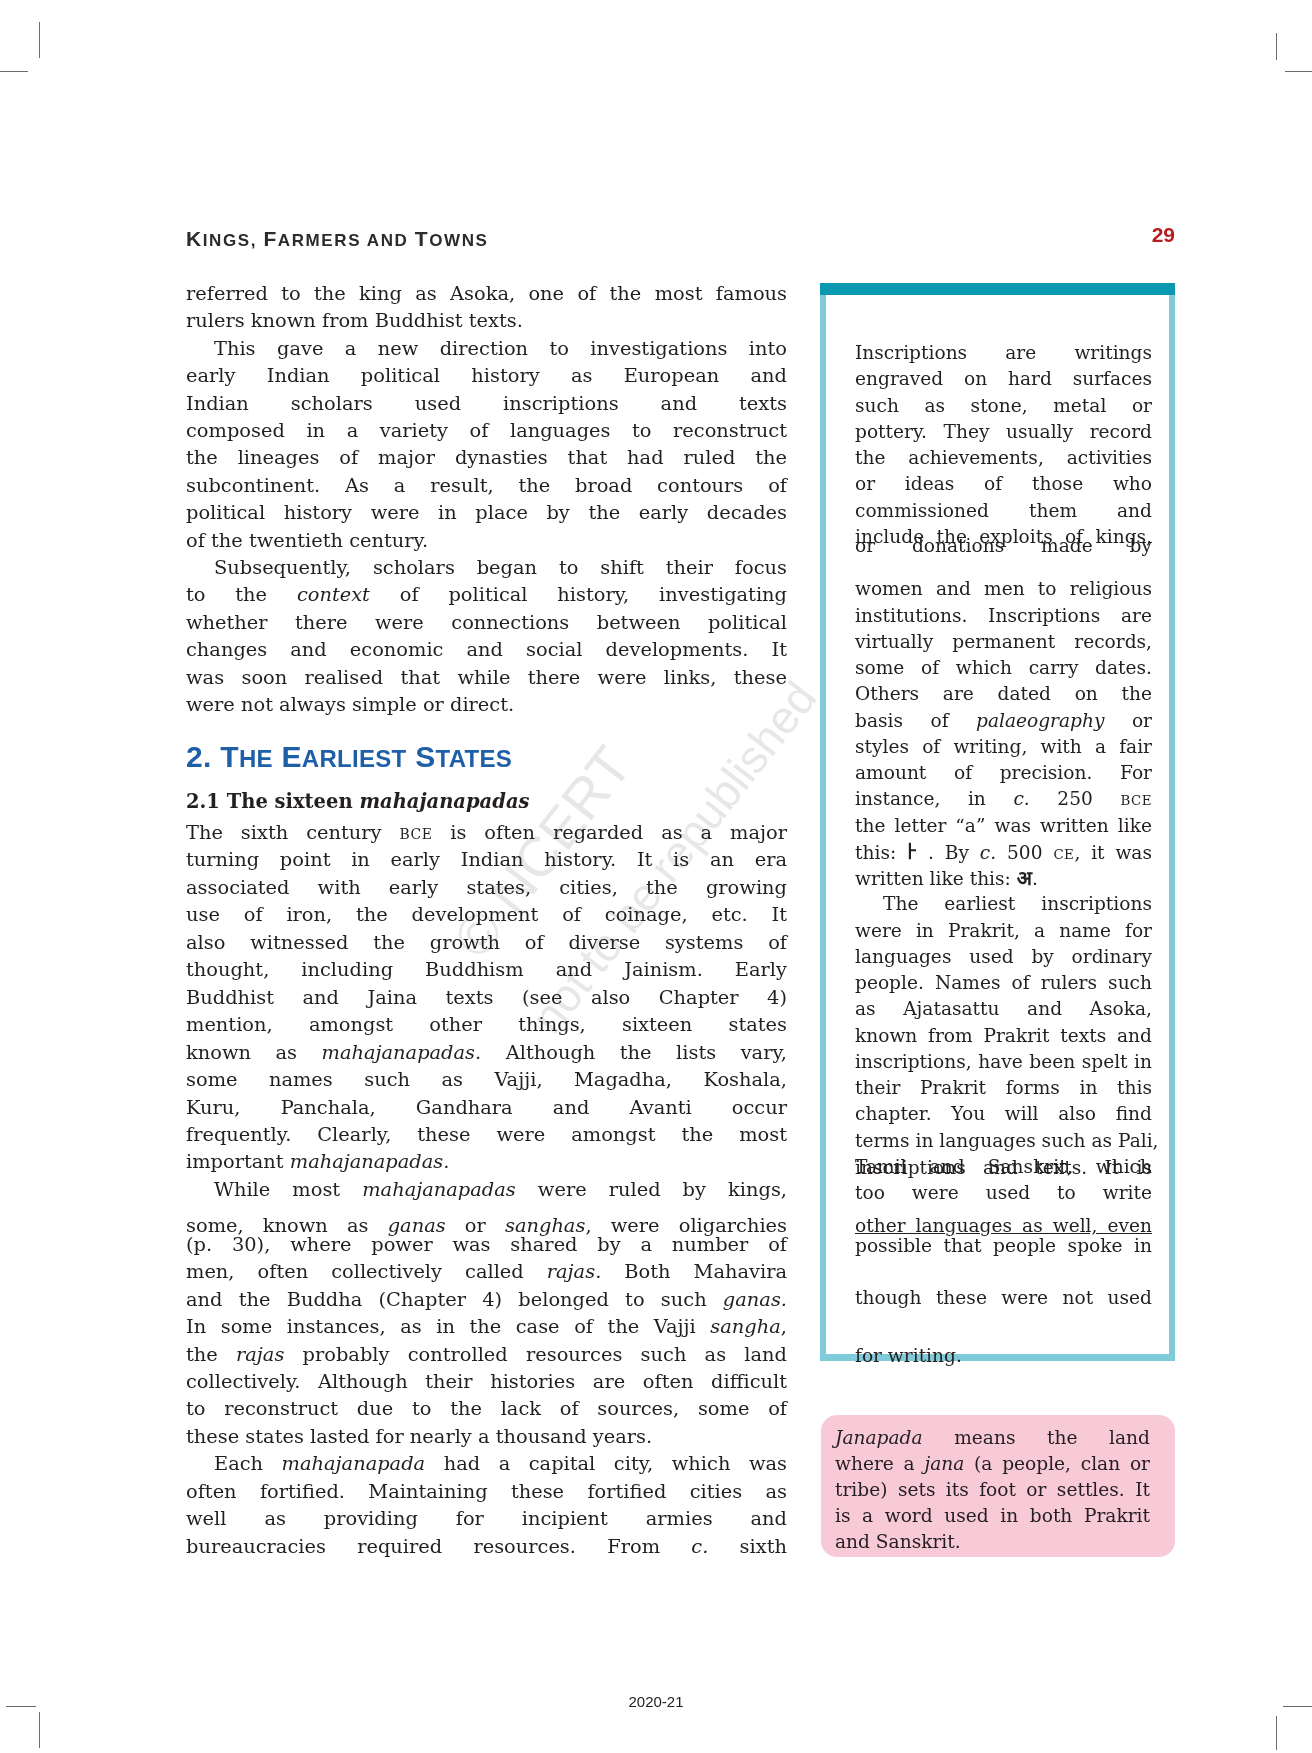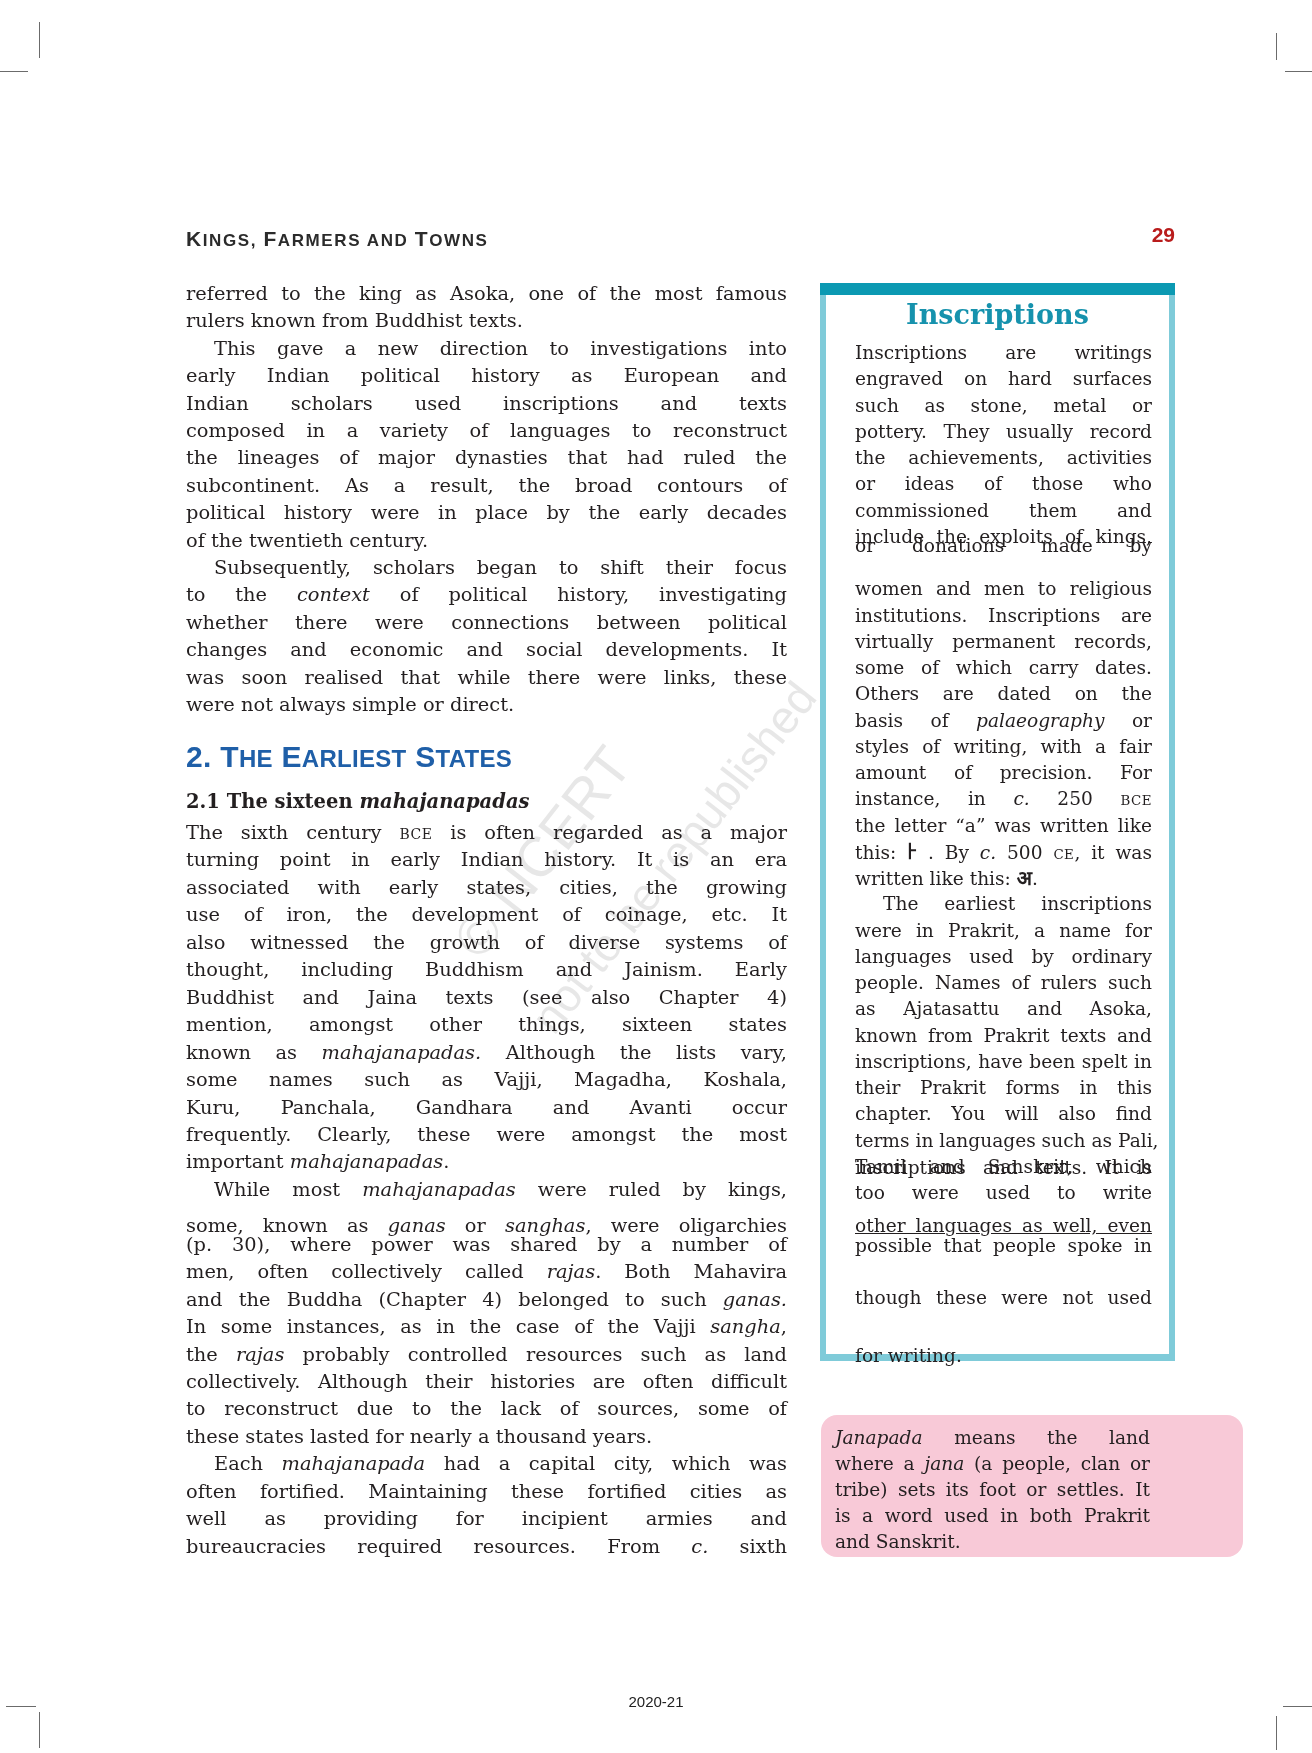--- a/index.html
+++ b/index.html
@@ -18,21 +18,21 @@
   .section-heading .sm { font-size:24px; }
   .subheading { position:absolute; left:186px; top:790px; font-family:"DejaVu Serif", serif; font-weight:bold; font-size:19.5px; white-space:nowrap; }
   .it { font-style:italic; }
   .sc { font-size:0.72em; letter-spacing:0.5px; }
   .box { position:absolute; left:820px; top:283px; width:355px; height:1078px; box-sizing:border-box; border-left:6px solid #7fcbd9; border-right:6px solid #7fcbd9; border-bottom:7px solid #7fcbd9; background:#fff; }
   .box-bar { position:absolute; left:-6px; right:-6px; top:0; height:12px; background:#0b99b2; }
   .box-title { position:absolute; left:0; right:0; top:16px; text-align:center; font-family:"DejaVu Serif", serif; font-weight:bold; font-size:27px; color:#1692ad; }
   .side-col { left:29px; width:297px; }
   .side-col .line { font-size:18.6px; height:26px; line-height:26px; }
   .glyph { display:inline-block; font-weight:bold; font-family:"DejaVu Sans", sans-serif; font-size:20px; }
-  .note { position:absolute; left:821px; top:1415px; width:422px; height:142px; background:#f8c9d7; border-radius:16px; }
+  .note { position:absolute; left:821px; top:1415px; width:354px; height:142px; background:#f8c9d7; border-radius:16px; }
   .note-col { left:14px; width:315px; top:10px; }
   .note-col .line { font-size:18.6px; height:26px; line-height:26px; }
   .watermark { position:absolute; left:440px; top:930px; transform:rotate(-52deg); transform-origin:left top; font-family:"Liberation Sans", sans-serif; font-size:56px; color:rgba(120,120,120,0.18); white-space:nowrap; pointer-events:none; }
   .watermark2 { position:absolute; left:520px; top:1010px; transform:rotate(-52deg); transform-origin:left top; font-family:"Liberation Sans", sans-serif; font-size:46px; color:rgba(120,120,120,0.18); white-space:nowrap; pointer-events:none; }
   .footer { position:absolute; left:0; right:0; top:1693px; text-align:center; font-family:"Liberation Sans", sans-serif; font-size:15px; color:#222; }
 </style>
 </head>
 <body>
 
 <div class="crop" style="left:39px;top:22px;width:1px;height:36px;"></div>
@@ -106,21 +106,20 @@
     <div class="line" style="top: 576.45px;"><span>to reconstruct due to the lack of sources, some of</span></div>
     <div class="line last" style="top: 603.9px;"><span>these states lasted for nearly a thousand years.</span></div>
     <div class="line indent" style="top: 631.35px;"><span>Each </span><span class="it">mahajanapada</span><span> had a capital city, which was</span></div>
     <div class="line" style="top: 658.8px;"><span>often fortified. Maintaining these fortified cities as</span></div>
     <div class="line" style="top: 686.25px;"><span>well as providing for incipient armies and</span></div>
     <div class="line" style="top: 713.7px;"><span>bureaucracies required resources. From </span><span class="it">c.</span><span> sixth</span></div>
   </div>
 
 <div class="box">
   <div class="box-bar"></div>
-  <div class="box-title">Inscriptions</div>
   <div class="col side-col" id="side-lines" style="top:57px;">
       <div class="line" style="top: 0px;"><span>Inscriptions are writings</span></div>
       <div class="line" style="top: 26.25px;"><span>engraved on hard surfaces</span></div>
       <div class="line" style="top: 52.5px;"><span>such as stone, metal or</span></div>
       <div class="line" style="top: 78.75px;"><span>pottery. They usually record</span></div>
       <div class="line" style="top: 105px;"><span>the achievements, activities</span></div>
       <div class="line" style="top: 131.25px;"><span>or ideas of those who</span></div>
       <div class="line" style="top: 157.5px;"><span>commissioned them and</span></div>
       <div class="line" style="top: 183.75px;"><span>include the exploits of kings,</span></div>
       <div class="line" style="top: 193px;"><span>or donations made by</span></div>

